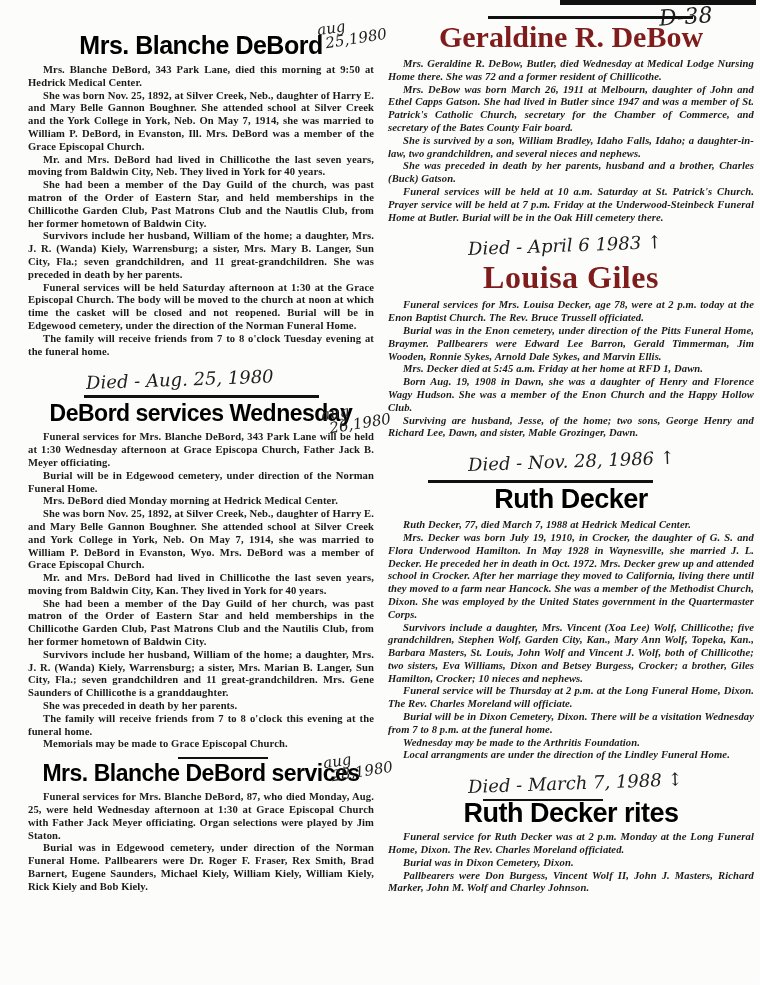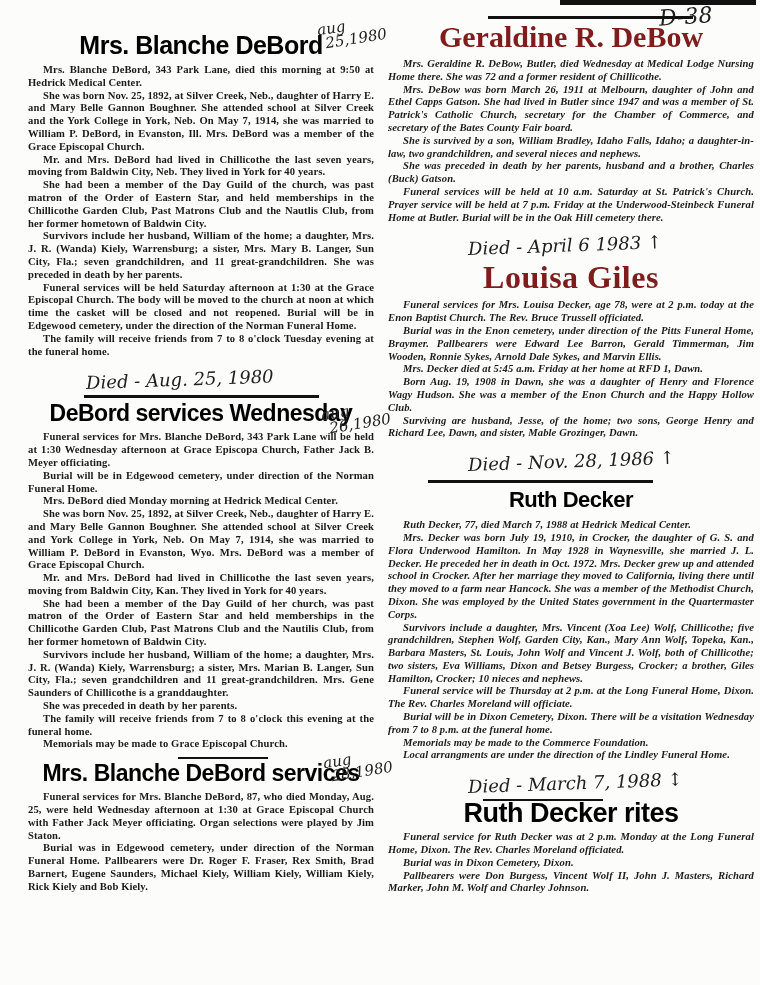--- a/index.html
+++ b/index.html
@@ -40,21 +40,21 @@
   .hl-serif{
     font-family:"Liberation Serif",serif;
     font-weight:bold;
     color:#7f1d1d;
     display:inline-block;
   }
   .sz-25{font-size:25px;line-height:27px;}
   .sz-23{font-size:23px;line-height:25px;}
   .sz-30{font-size:30px;line-height:32px;}
   .sz-31{font-size:32px;line-height:33px;letter-spacing:0.5px;}
-  .sz-27{font-size:22px;line-height:29px;}
+  .sz-27{font-size:27px;line-height:29px;}
   .sz-21{font-size:27px;line-height:23px;}
 
   
   .hand{
     font-family:"DejaVu Serif",serif;
     font-style:italic;
     color:#202020;
   }
   .died-note{
     font-size:18px;
@@ -179,21 +179,21 @@
     <div class="article">
       <div class="rule rule-ruth"></div>
       <div class="title-wrap">
         <span class="hl-sans sz-27">Ruth Decker</span>
       </div>
       <p class="bt">Ruth Decker, 77, died March 7, 1988 at Hedrick Medical Center.</p>
       <p class="bt">Mrs. Decker was born July 19, 1910, in Crocker, the daughter of G. S. and Flora Underwood Hamilton. In May 1928 in Waynesville, she married J. L. Decker. He preceded her in death in Oct. 1972. Mrs. Decker grew up and attended school in Crocker. After her marriage they moved to California, living there until they moved to a farm near Hancock. She was a member of the Methodist Church, Dixon. She was employed by the United States government in the Quartermaster Corps.</p>
       <p class="bt">Survivors include a daughter, Mrs. Vincent (Xoa Lee) Wolf, Chillicothe; five grandchildren, Stephen Wolf, Garden City, Kan., Mary Ann Wolf, Topeka, Kan., Barbara Masters, St. Louis, John Wolf and Vincent J. Wolf, both of Chillicothe; two sisters, Eva Williams, Dixon and Betsey Burgess, Crocker; a brother, Giles Hamilton, Crocker; 10 nieces and nephews.</p>
       <p class="bt">Funeral service will be Thursday at 2 p.m. at the Long Funeral Home, Dixon. The Rev. Charles Moreland will officiate.</p>
       <p class="bt">Burial will be in Dixon Cemetery, Dixon. There will be a visitation Wednesday from 7 to 8 p.m. at the funeral home.</p>
-      <p class="bt">Memorials may be made to the Commerce Foundation.</p>
+      <p class="bt">Wednesday may be made to the Arthritis Foundation.</p>
       <p class="bt">Local arrangments are under the direction of the Lindley Funeral Home.</p>
     </div>
 
     <div class="died-note hand">Died - March 7, 1988 ↕</div>
 
     <div class="article">
       <div class="rule rule-rites"></div>
       <div class="title-wrap" style="margin-top:0;">
         <span class="hl-sans sz-21">Ruth Decker rites</span>
       </div>

